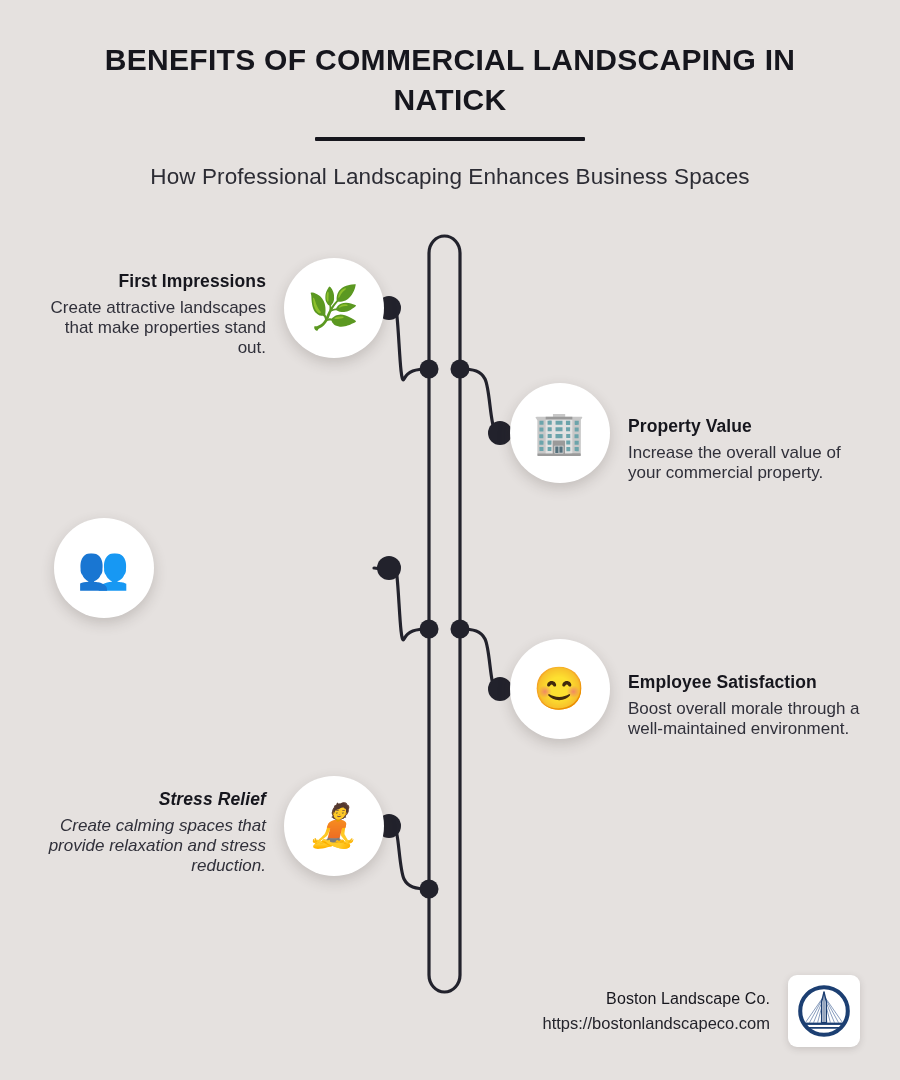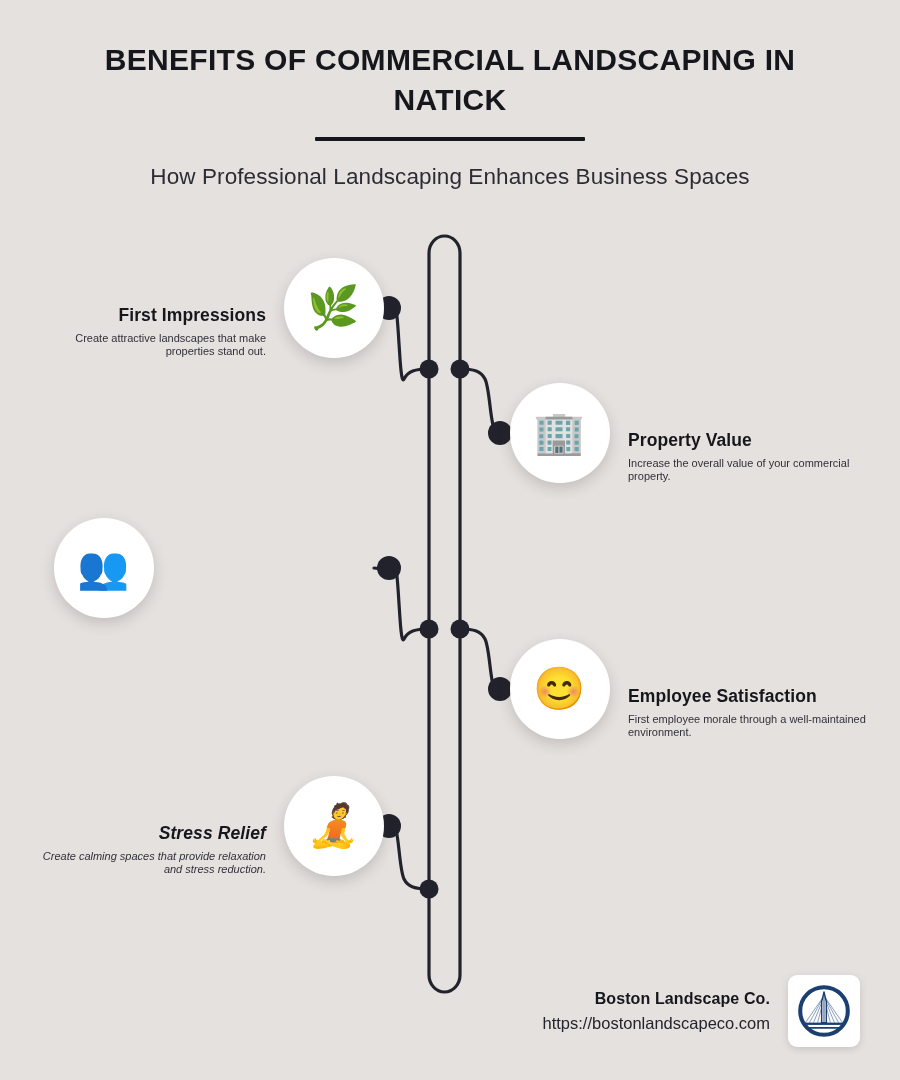--- a/index.html
+++ b/index.html
@@ -105,21 +105,21 @@
   .item-title {
     font-size: 17.5px;
     font-weight: bold;
     color: #16161d;
     letter-spacing: 0.1px;
     margin-bottom: 6px;
     white-space: nowrap;
   }
   .texts.ta-left .item-title { white-space: normal; }
   .item-desc {
-    font-size: 11px;
+    font-size: 17px;
     line-height: 1.18;
     color: #30303a;
     font-weight: 400;
   }
 
   
   .footer {
     position: absolute;
     left: 440px;
     top: 975px;
@@ -127,21 +127,21 @@
     display: flex;
     align-items: center;
     justify-content: flex-end;
   }
   .footer-text {
     text-align: right;
     margin-right: 18px;
   }
   .brand-name {
     font-size: 16px;
-    font-weight: bold;
+    font-weight: normal;
     color: #16161d;
     letter-spacing: 0.1px;
   }
   .brand-url {
     margin-top: 6px;
     font-size: 16.5px;
     color: #24242c;
     font-weight: 400;
   }
   .logo-box {
@@ -227,21 +227,21 @@
       <span class="glyph">👥</span>
     </div>
   </div>
 
   <div class="item right" style="left:510px; top:639px;">
     <div class="bubble">
       <span class="glyph">😊</span>
     </div>
     <div class="texts ta-left" style="margin-left:18px; width:240px;">
       <div class="item-title">Employee Satisfaction</div>
-      <div class="item-desc">First employee morale through a well-maintained environment.</div>
+      <div class="item-desc">Boost overall morale through a well-maintained environment.</div>
     </div>
   </div>
 
   <div class="item left" style="left:36px; top:776px;font-style:italic;">
     <div class="texts ta-right">
       <div class="item-title">Stress Relief</div>
       <div class="item-desc">Create calming spaces that provide relaxation and stress reduction.</div>
     </div>
     <div class="bubble" style="margin-left:18px;">
       <span class="glyph">🧘</span>

